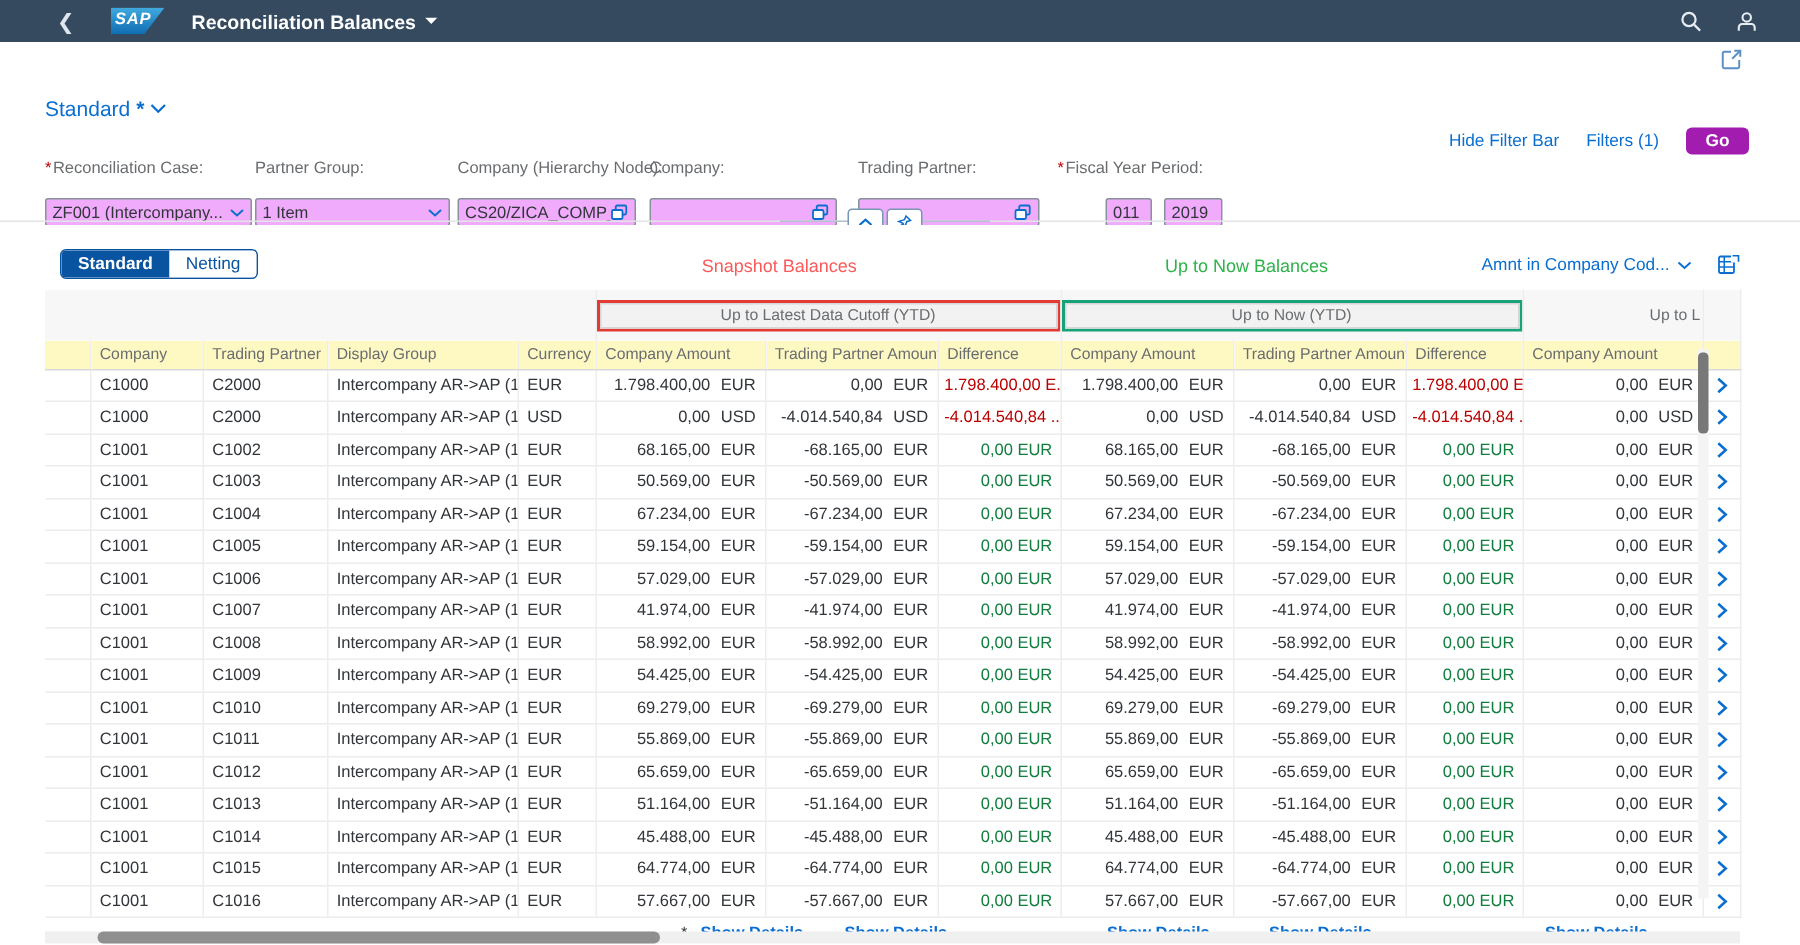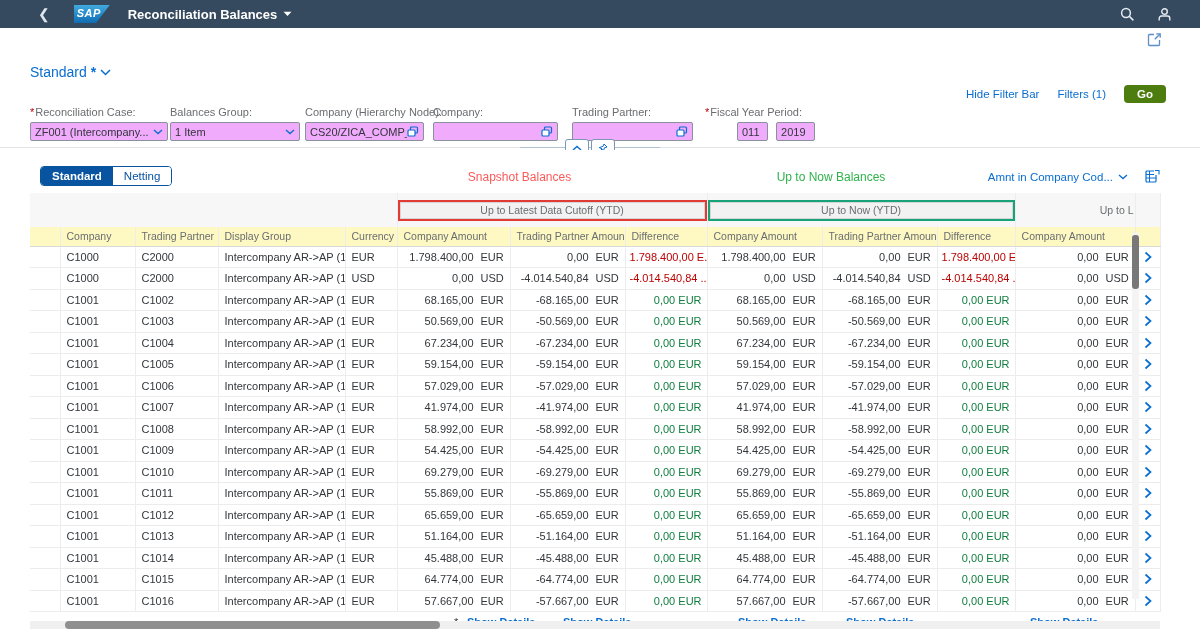--- a/index.html
+++ b/index.html
@@ -20,24 +20,24 @@
   .shell-right { margin-left:auto; display:flex; align-items:center; gap:22px; margin-right:12px; }
   .shell-right svg { display:block; cursor:pointer; }
 
   
   .subheader { position:absolute; top:28px; left:0; width:1200px; height:122px; background:#fff; }
   .share-btn { position:absolute; top:4px; right:38px; }
   .variant { position:absolute; left:30px; top:36px; font-size:14px; color:#0a6ed1; display:flex; align-items:center; gap:4px; cursor:pointer; }
   .variant .star { font-weight:bold; }
   .fb-actions { position:absolute; right:34px; top:57px; display:flex; align-items:center; gap:18px; }
   .fb-link { color:#0a6ed1; font-size:11.5px; cursor:pointer; white-space:nowrap; }
-  .go-btn { background:#4d7c0f; color:#fff; font-size:11.5px; font-weight:bold; border:none;
+  .go-btn { background:#a21caf; color:#fff; font-size:11.5px; font-weight:bold; border:none;
             border-radius:4px; padding:3px 13px; cursor:pointer; }
   .ffield { position:absolute; top:78px; }
-  .ffield label { display:block; font-size:11px; color:#6a6d70; margin-bottom:4px; white-space:nowrap; }
+  .ffield label { display:block; font-size:11px; color:#6a6d70; margin-bottom:14px; white-space:nowrap; }
   .req { color:#b00; margin-right:1px; }
   .finput { height:19px; border:1px solid #89919a; border-radius:2px; background:#f0abfc;
             display:flex; align-items:center; padding:0 4px; font-size:11px; color:#32363a; cursor:pointer; }
   .finput .fval { flex:1; white-space:nowrap; overflow:hidden; }
   .finput svg { flex:none; }
   .finput input { border:none; outline:none; width:100%; font-size:11px; font-family:"Liberation Sans",sans-serif; color:#32363a; background:transparent; }
   .divider { position:absolute; top:119px; left:0; width:1200px; border-top:1px solid #e2e5e8; }
   .collapse-ctl { position:absolute; top:111px; left:520px; width:140px; height:17px; }
   .collapse-ctl .cline { position:absolute; top:8px; left:0; width:140px; border-top:1px solid #b3c2d1; }
   .cbtn { position:absolute; top:0; width:24px; height:17px; background:#fff; border:1px solid #7996b4;
@@ -144,21 +144,21 @@
     <label><span class="req">*</span><span>Reconciliation Case:</span></label>
     <div class="finput">
       <span class="fval">ZF001 (Intercompany...</span>
       <svg width="10" height="6" viewBox="0 0 10 6">
           <polyline points="1,1 5,4.6 9,1" fill="none" stroke="#0a6ed1" stroke-width="1.3"></polyline>
         </svg>
     </div>
   </div>
 
   <div class="ffield" style="left:170px;width:130px">
-    <label><span>Balances Group:</span></label>
+    <label><span>Partner Group:</span></label>
     <div class="finput">
       <span class="fval">1 Item</span>
       <svg width="10" height="6" viewBox="0 0 10 6">
           <polyline points="1,1 5,4.6 9,1" fill="none" stroke="#0a6ed1" stroke-width="1.3"></polyline>
         </svg>
     </div>
   </div>
 
   <div class="ffield" style="left:305px;width:119px">
     <label><span>Company (Hierarchy Node):</span></label>

